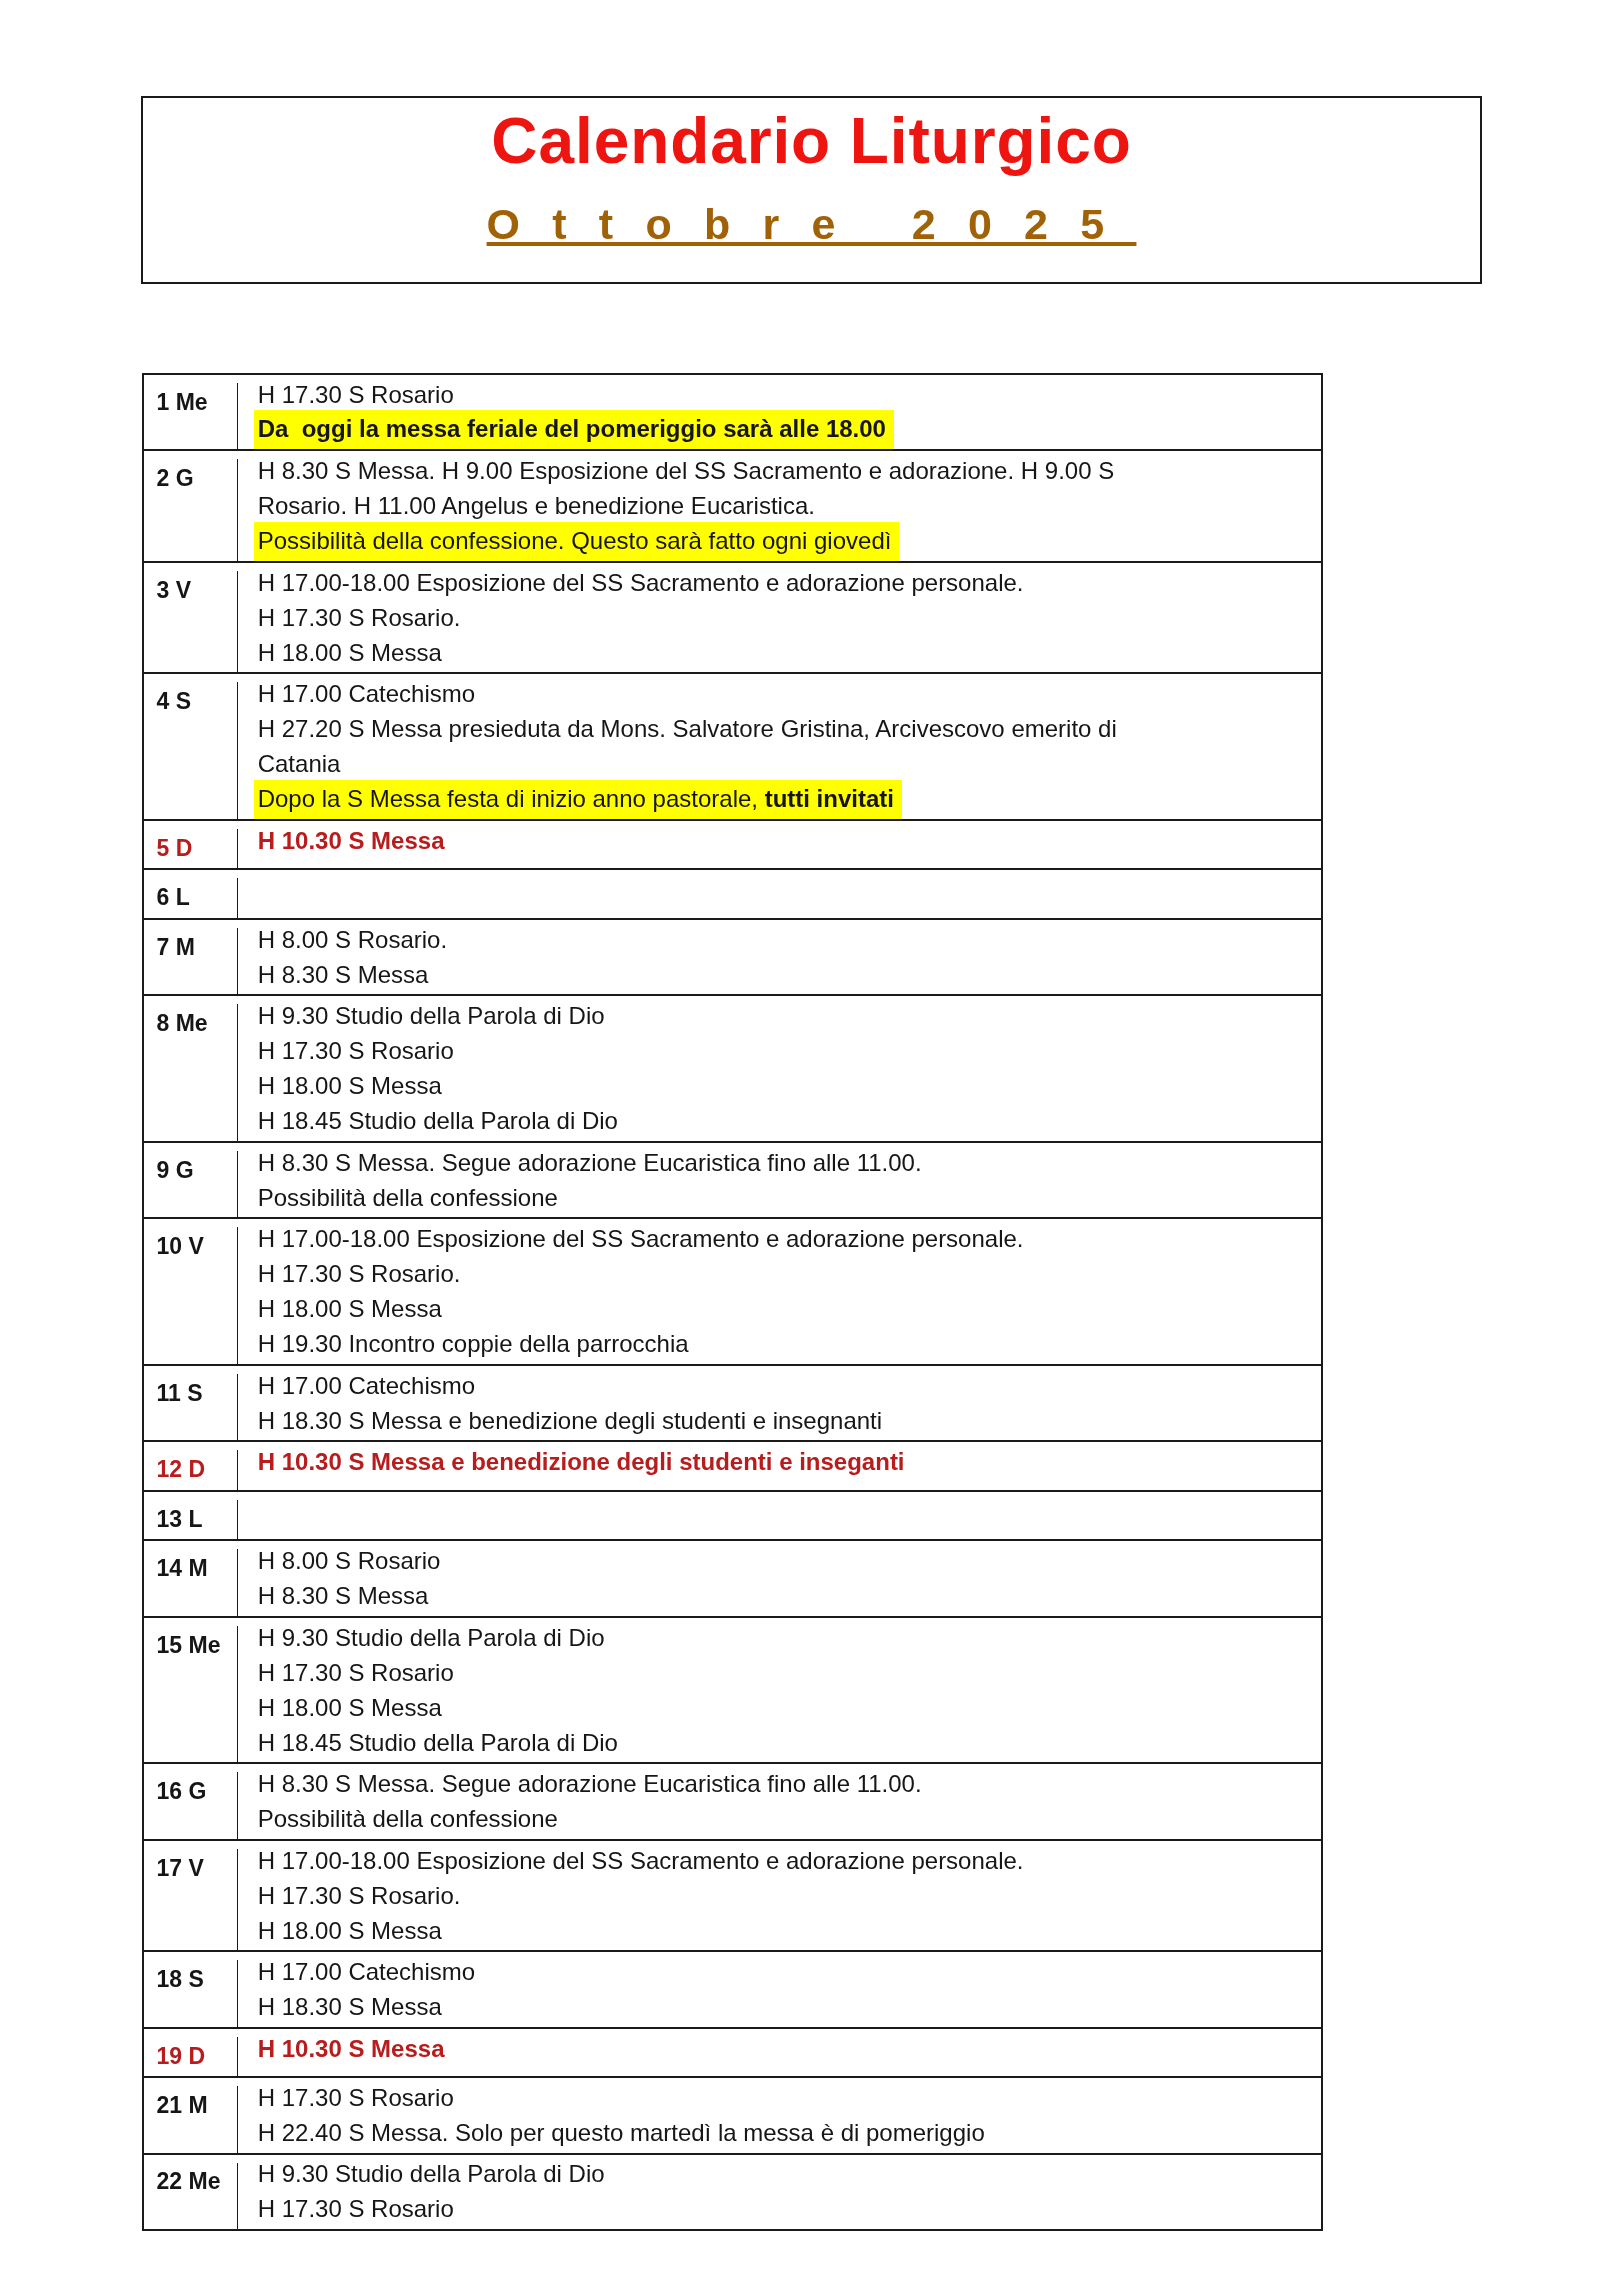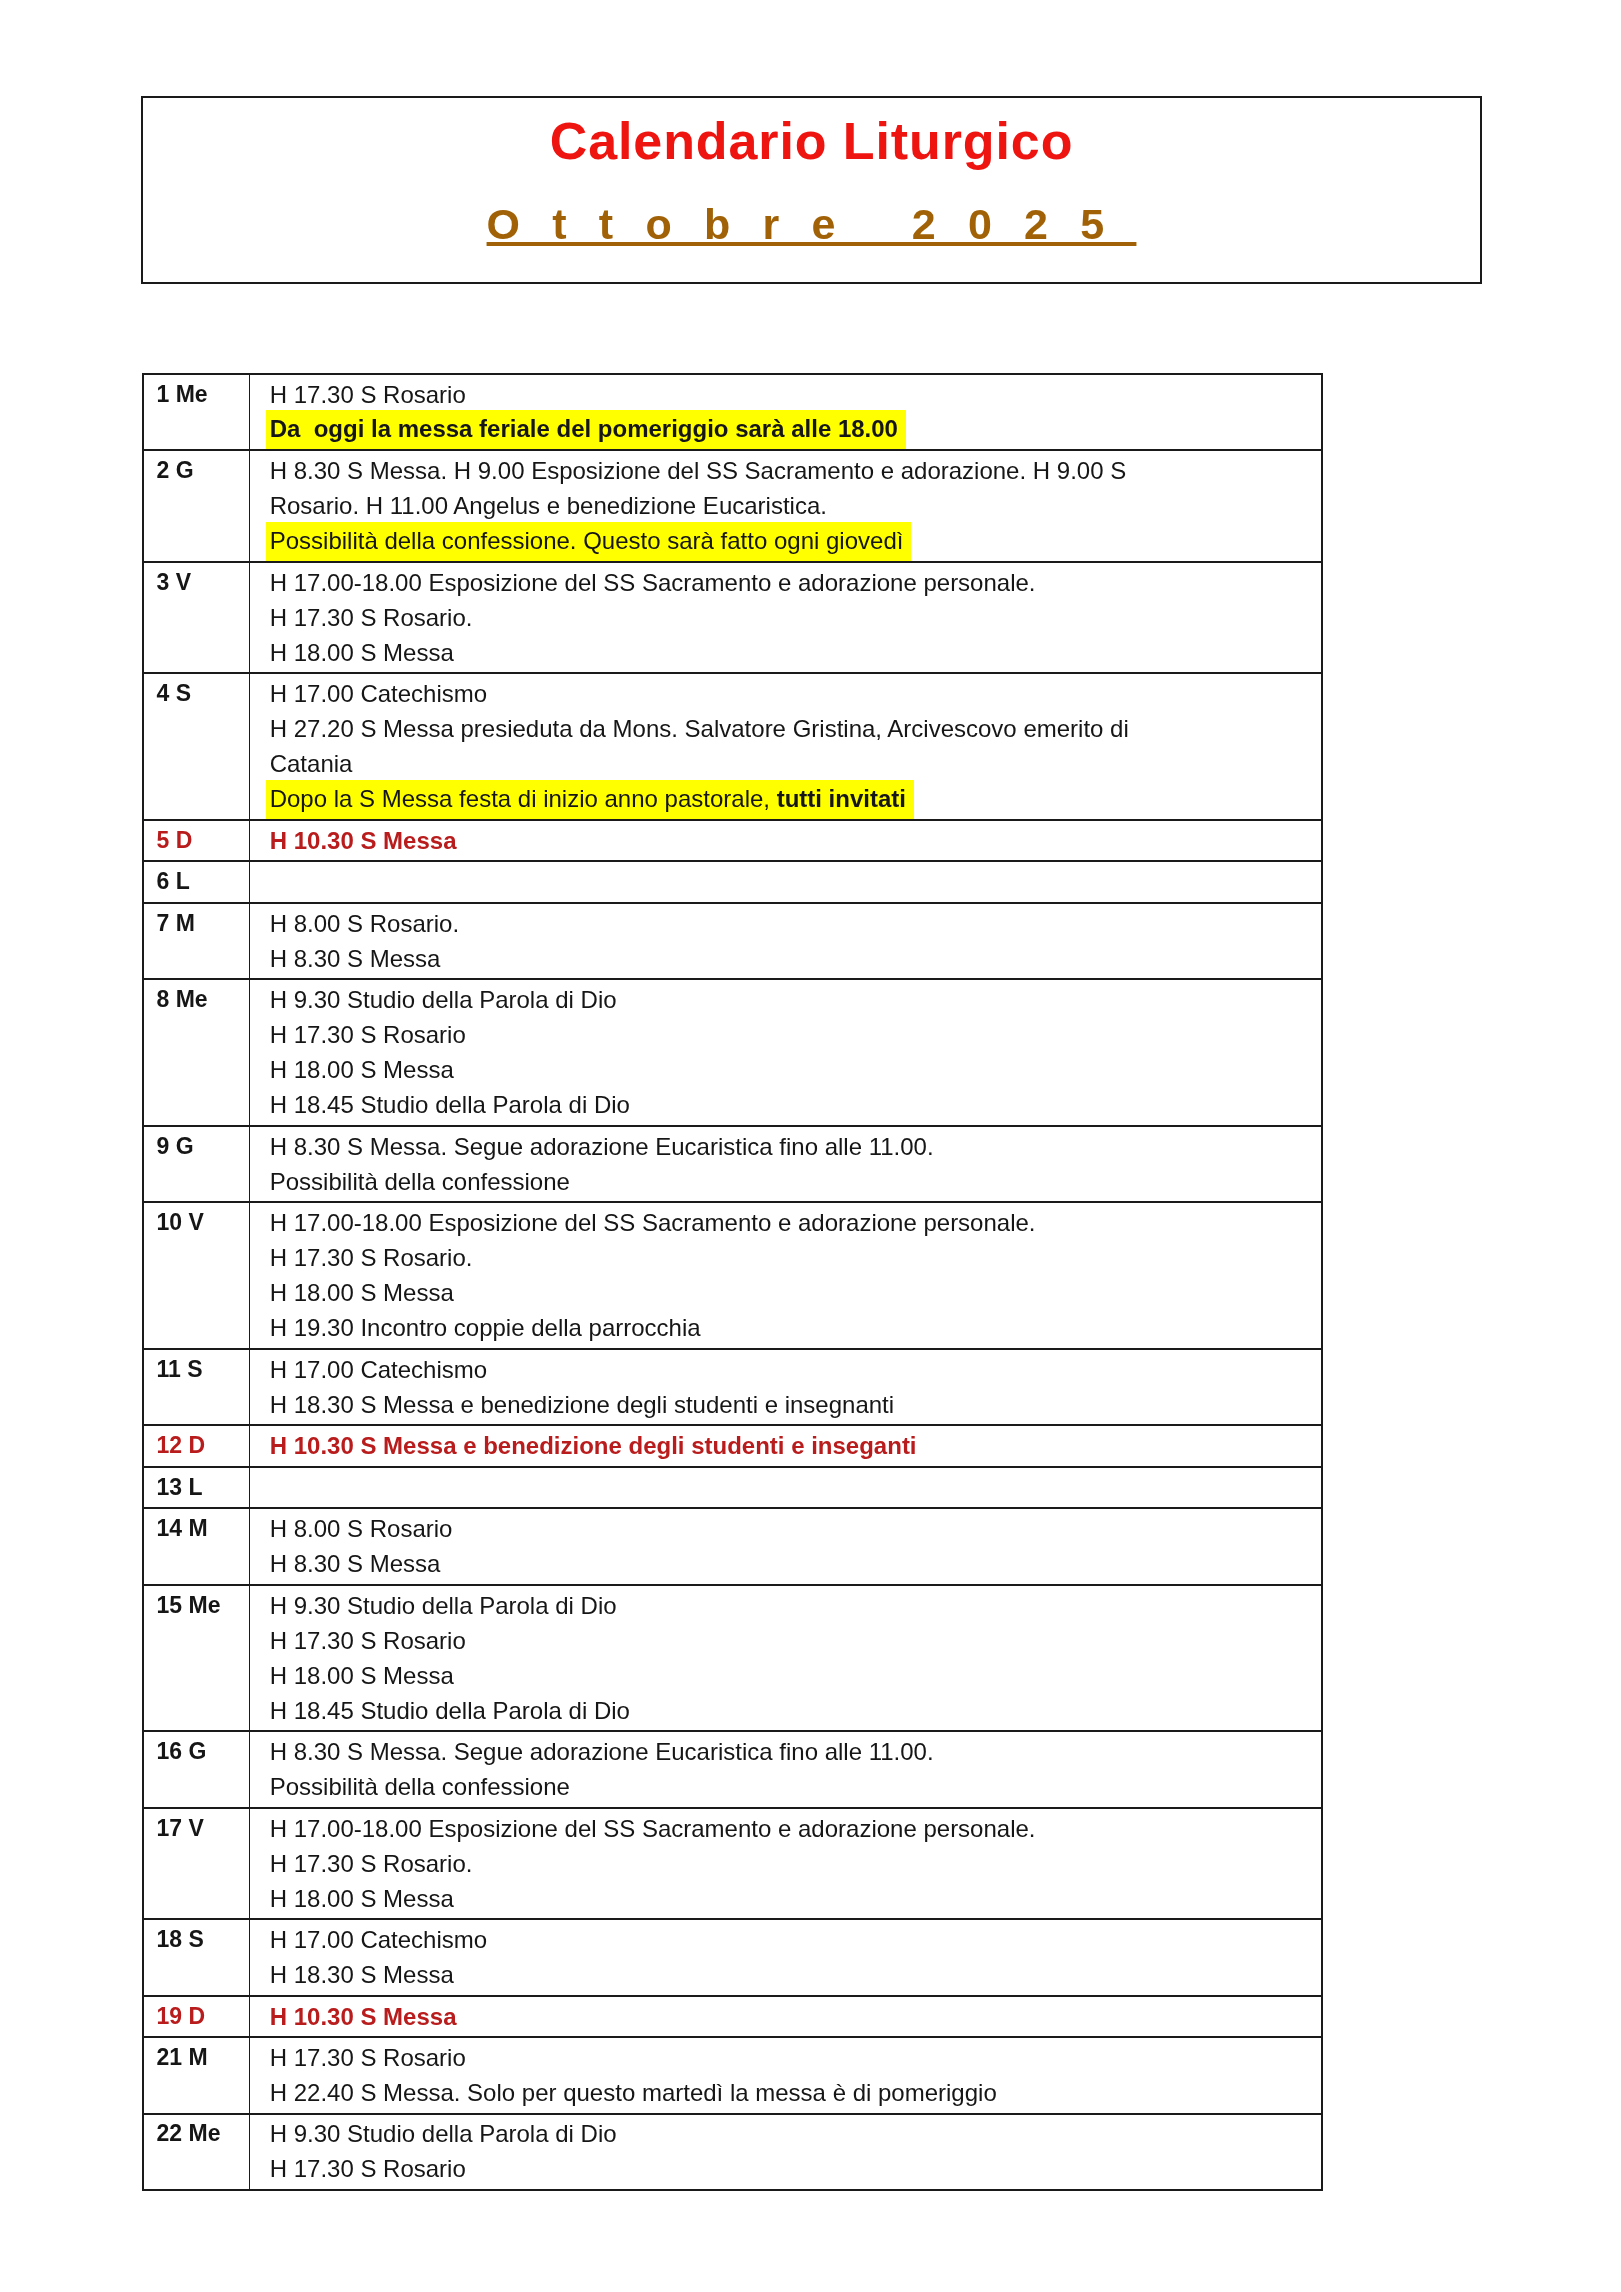--- a/index.html
+++ b/index.html
@@ -11,43 +11,44 @@
   .page{position:relative;width:1621px;height:2293px;background:#ffffff;overflow:hidden;}
 
   
   .title-box{
     position:absolute;left:141px;top:96px;width:1341px;height:188px;
     border:2.7px solid #1a1a1a;box-sizing:border-box;
     display:flex;flex-direction:column;align-items:center;
     padding-top:12.5px;
   }
   .title-main{
-    font-size:52px;line-height:61px;font-weight:700;color:#ee1511;
+    font-size:64px;line-height:61px;font-weight:700;color:#ee1511;
     letter-spacing:0.9px;white-space:pre;
   }
   .title-sub{
     margin-top:23px;
     font-size:43px;line-height:59px;font-weight:700;color:#a16207;
     letter-spacing:0.75em;white-space:pre;text-decoration:underline;
   }
 
   
   .cal-table{
     position:absolute;left:142px;top:373px;width:1181px;
     border:2.7px solid #1a1a1a;box-sizing:border-box;
     background:#ffffff;
   }
   .row{display:flex;align-items:stretch;}
   .row + .row{border-top:2.7px solid #1a1a1a;}
   .day{
-    flex:none;width:106px;box-sizing:border-box;
+    flex:none;width:94px;box-sizing:border-box;
     border-right:1.8px solid #1a1a1a;
     padding:1.8px 3.6px 2.7px 12.5px;
     font-size:23px;line-height:35px;font-weight:700;
     white-space:pre;
+    margin-top:8px;
   }
   .events{
     flex:1;min-height:39px;box-sizing:border-box;
     padding:1.8px 9px 2.7px 19.7px;
   }
   .line{font-size:24px;line-height:35px;white-space:pre-wrap;}
   .b{font-weight:700;}
   .hl{
     background:#ffff00;
     padding:5.4px 8px 6.3px 3.6px;

